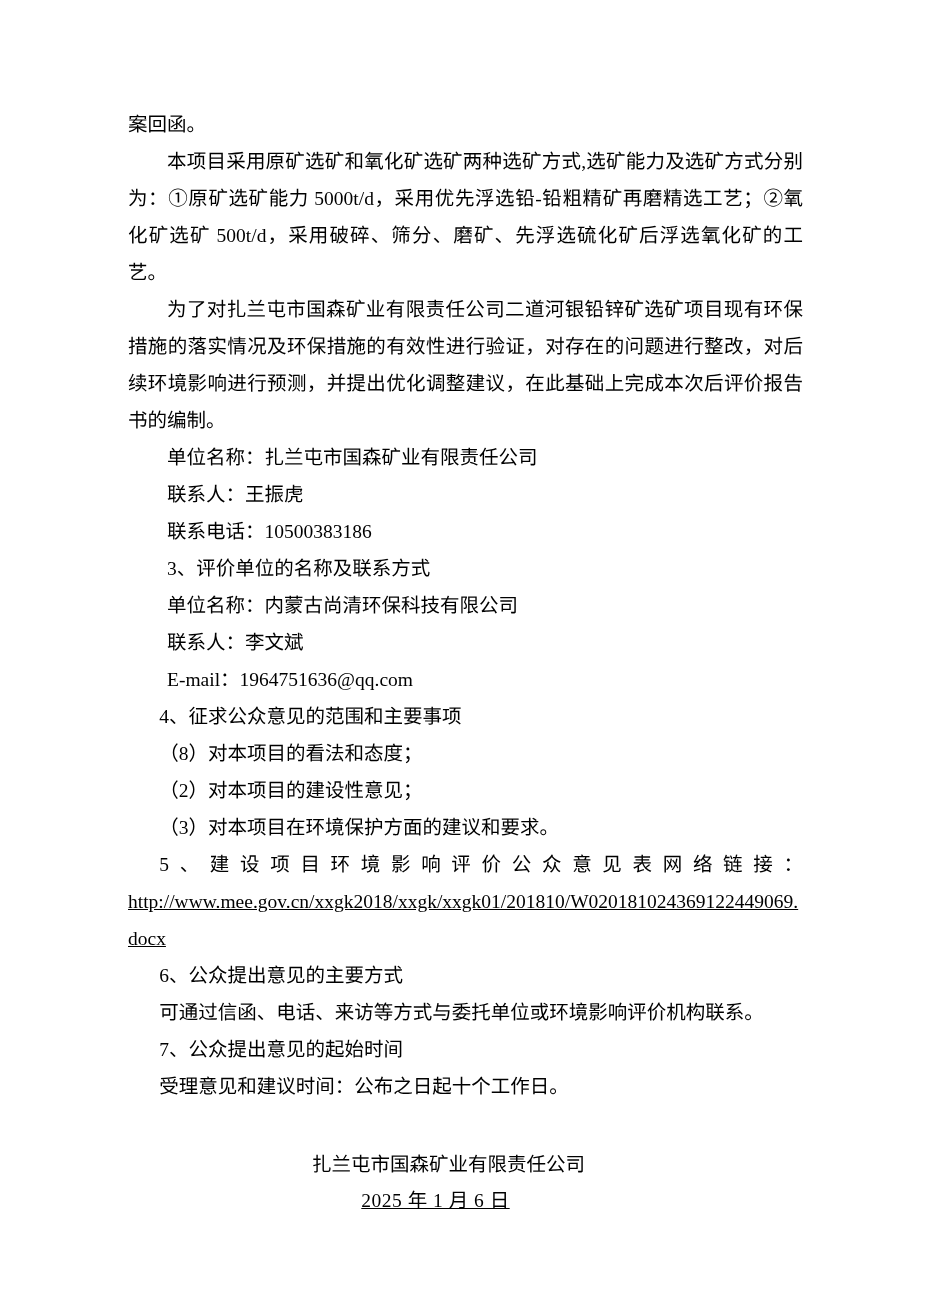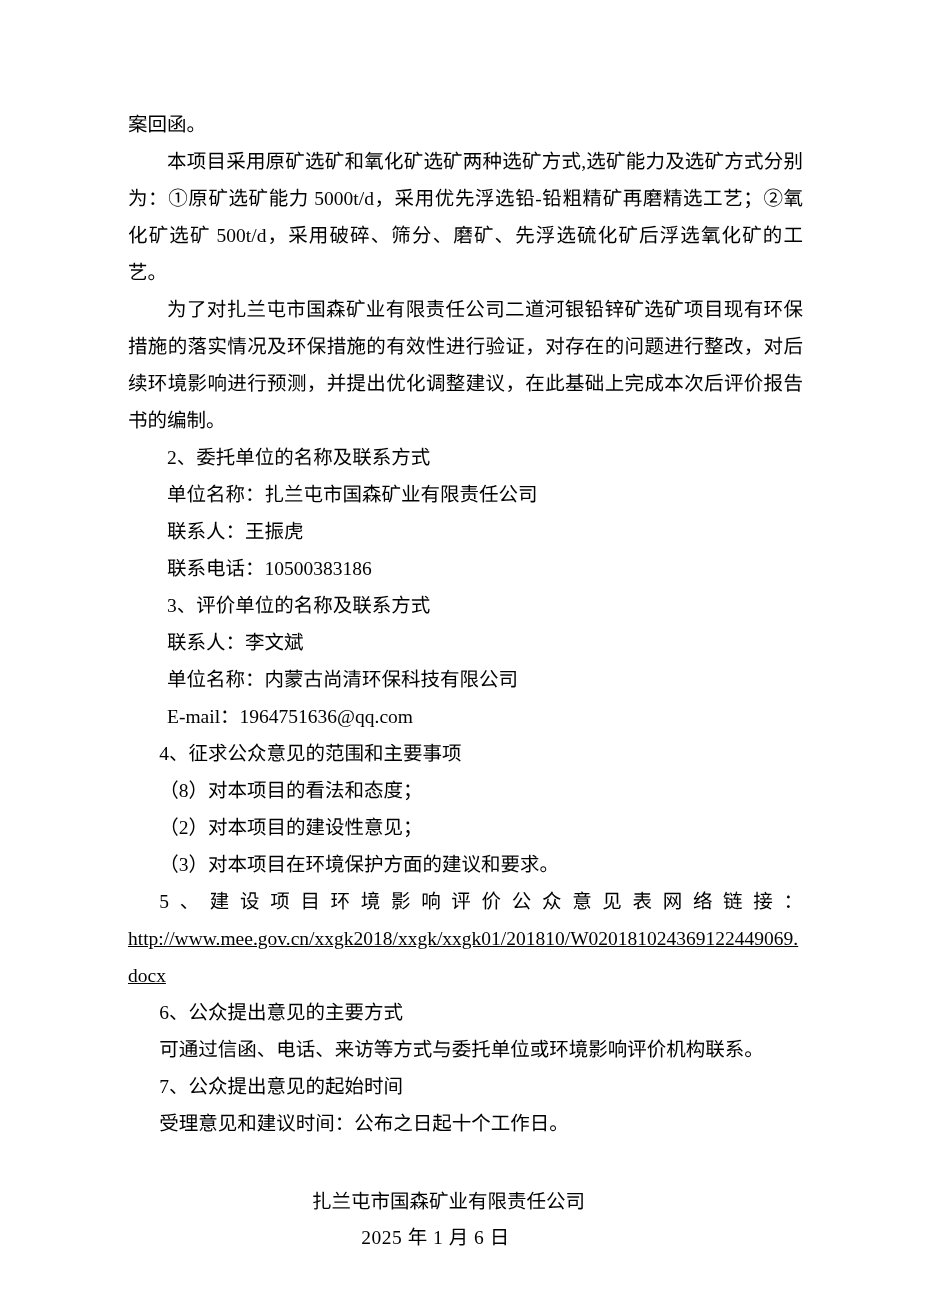--- a/index.html
+++ b/index.html
@@ -54,40 +54,40 @@
   .sig-block {
     margin-top: 42px;
     text-align: center;
     padding-right: 34px;
     line-height: 36px;
     font-size: 19.5px;
   }
   .sig-date {
     letter-spacing: 0.5px;
     padding-right: 26px;
+    text-decoration: underline;
   }
 </style>
 </head>
 <body>
 
 <div class="page">
   <div class="doc-body">
 
     <p class="p-none">案回函。</p>
     <p class="p-indent">本项目采用原矿选矿和氧化矿选矿两种选矿方式,选矿能力及选矿方式分别为：①原矿选矿能力 5000t/d，采用优先浮选铅-铅粗精矿再磨精选工艺；②氧化矿选矿 500t/d，采用破碎、筛分、磨矿、先浮选硫化矿后浮选氧化矿的工艺。</p>
     <p class="p-indent">为了对扎兰屯市国森矿业有限责任公司二道河银铅锌矿选矿项目现有环保措施的落实情况及环保措施的有效性进行验证，对存在的问题进行整改，对后续环境影响进行预测，并提出优化调整建议，在此基础上完成本次后评价报告书的编制。</p>
 
-    <p class="p-indent">2、委托单位的名称及联系方式</p>
     <p class="p-indent">单位名称：扎兰屯市国森矿业有限责任公司</p>
     <p class="p-indent">联系人：王振虎</p>
     <p class="p-indent">联系电话：10500383186</p>
 
     <p class="p-indent">3、评价单位的名称及联系方式</p>
+    <p class="p-indent">单位名称：内蒙古尚清环保科技有限公司</p>
     <p class="p-indent">联系人：李文斌</p>
-    <p class="p-indent">单位名称：内蒙古尚清环保科技有限公司</p>
     <p class="p-indent">E-mail：1964751636@qq.com</p>
 
     <p class="p-indent-1">4、征求公众意见的范围和主要事项</p>
     <p class="p-indent-1">（8）对本项目的看法和态度；</p>
     <p class="p-indent-1">（2）对本项目的建设性意见；</p>
     <p class="p-indent-1">（3）对本项目在环境保护方面的建议和要求。</p>
 
     <p class="p-spread">5、建设项目环境影响评价公众意见表网络链接：</p>
     <p class="url-line">http://www.mee.gov.cn/xxgk2018/xxgk/xxgk01/201810/W020181024369122449069.docx</p>
 

